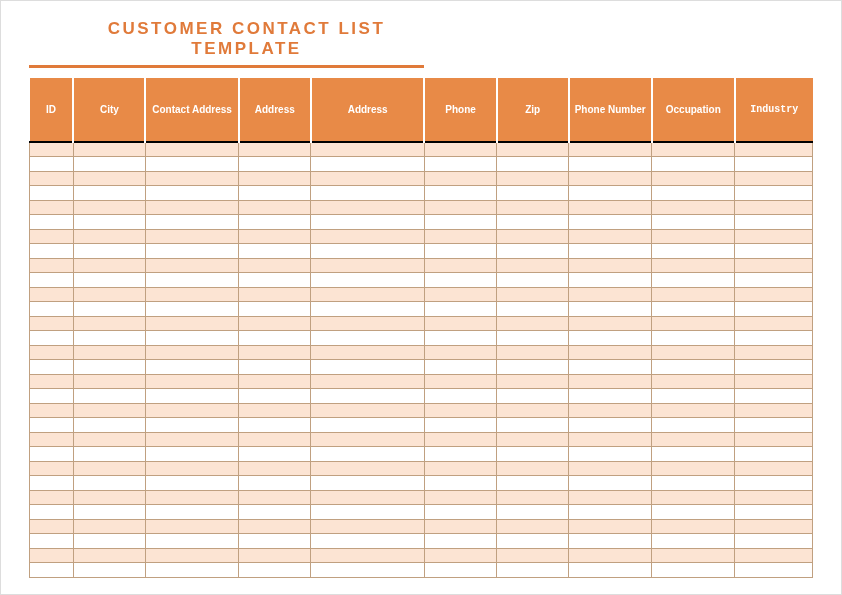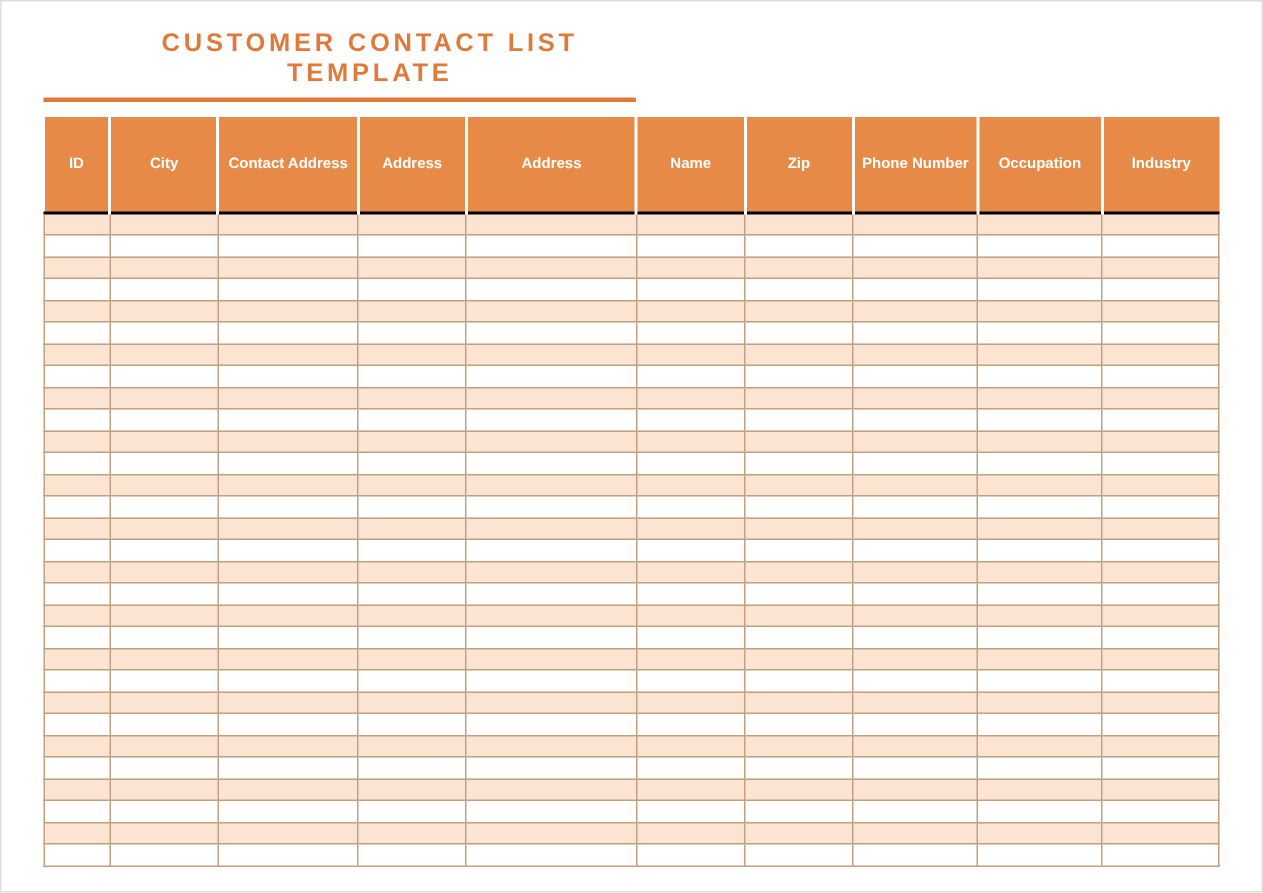--- a/index.html
+++ b/index.html
@@ -33,21 +33,21 @@
     background: #e88a47;
     color: #fff;
     font-size: 10px;
     font-weight: bold;
     text-align: center;
     padding: 1px 4px;
     height: 64px;
     border-right: 2px solid #fff;
     vertical-align: middle;
   }
-  thead th:last-child { border-right: none; }
+  thead th:last-child { border-right: none; font-family: Liberation Mono, monospace; }
   tbody tr { height: 14.5px; }
   tbody tr:nth-child(odd) td { background: #fce4d3; }
   tbody tr:nth-child(even) td { background: #fff; }
   tbody td {
     border-right: 1px solid #c0a080;
     border-bottom: 1px solid #c0a080;
     font-size: 9px;
     padding: 0 2px;
   }
   tbody tr:first-child td { border-top: 2px solid #000; }
@@ -83,21 +83,21 @@
       <col class="col-occupation">
       <col class="col-industry">
     </colgroup>
   <thead>
     <tr id="header-row">
         <th>ID</th>
         <th>City</th>
         <th>Contact Address</th>
         <th>Address</th>
         <th>Address</th>
-        <th>Name</th>
+        <th>Phone</th>
         <th>Zip</th>
         <th>Phone Number</th>
         <th>Occupation</th>
         <th>Industry</th>
       </tr>
   </thead>
   <tbody id="tbody">
       <tr>
         <td></td>
         <td></td>

